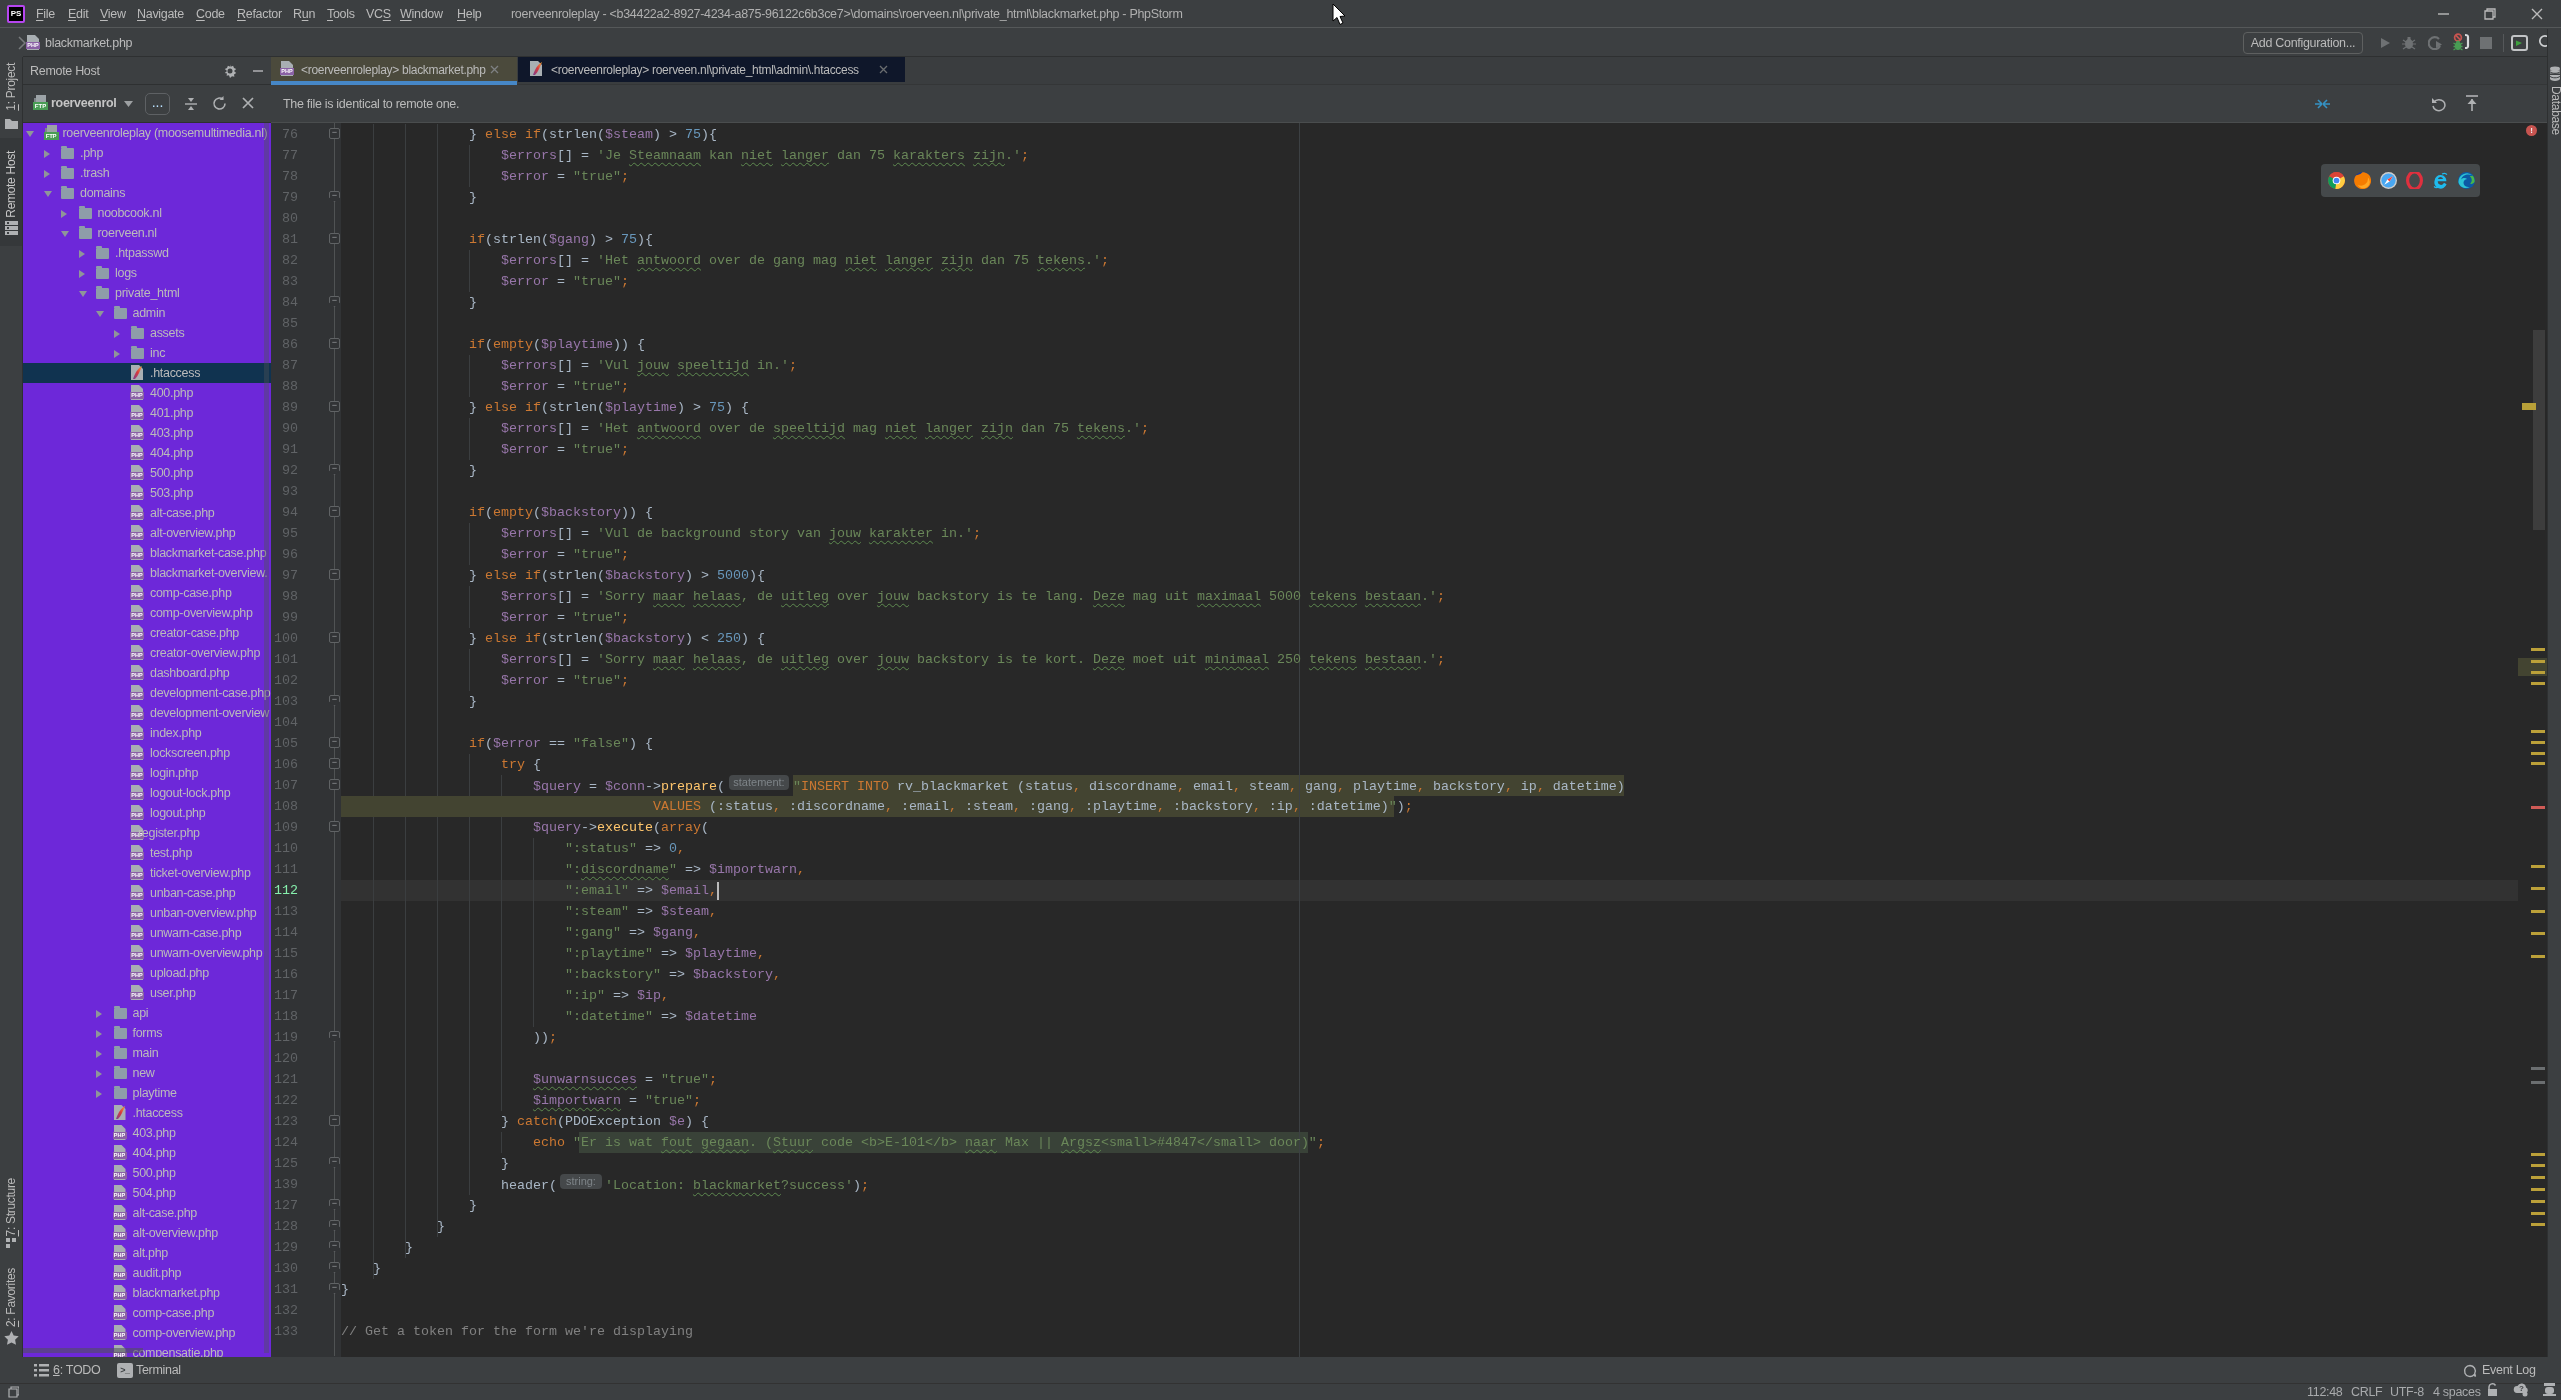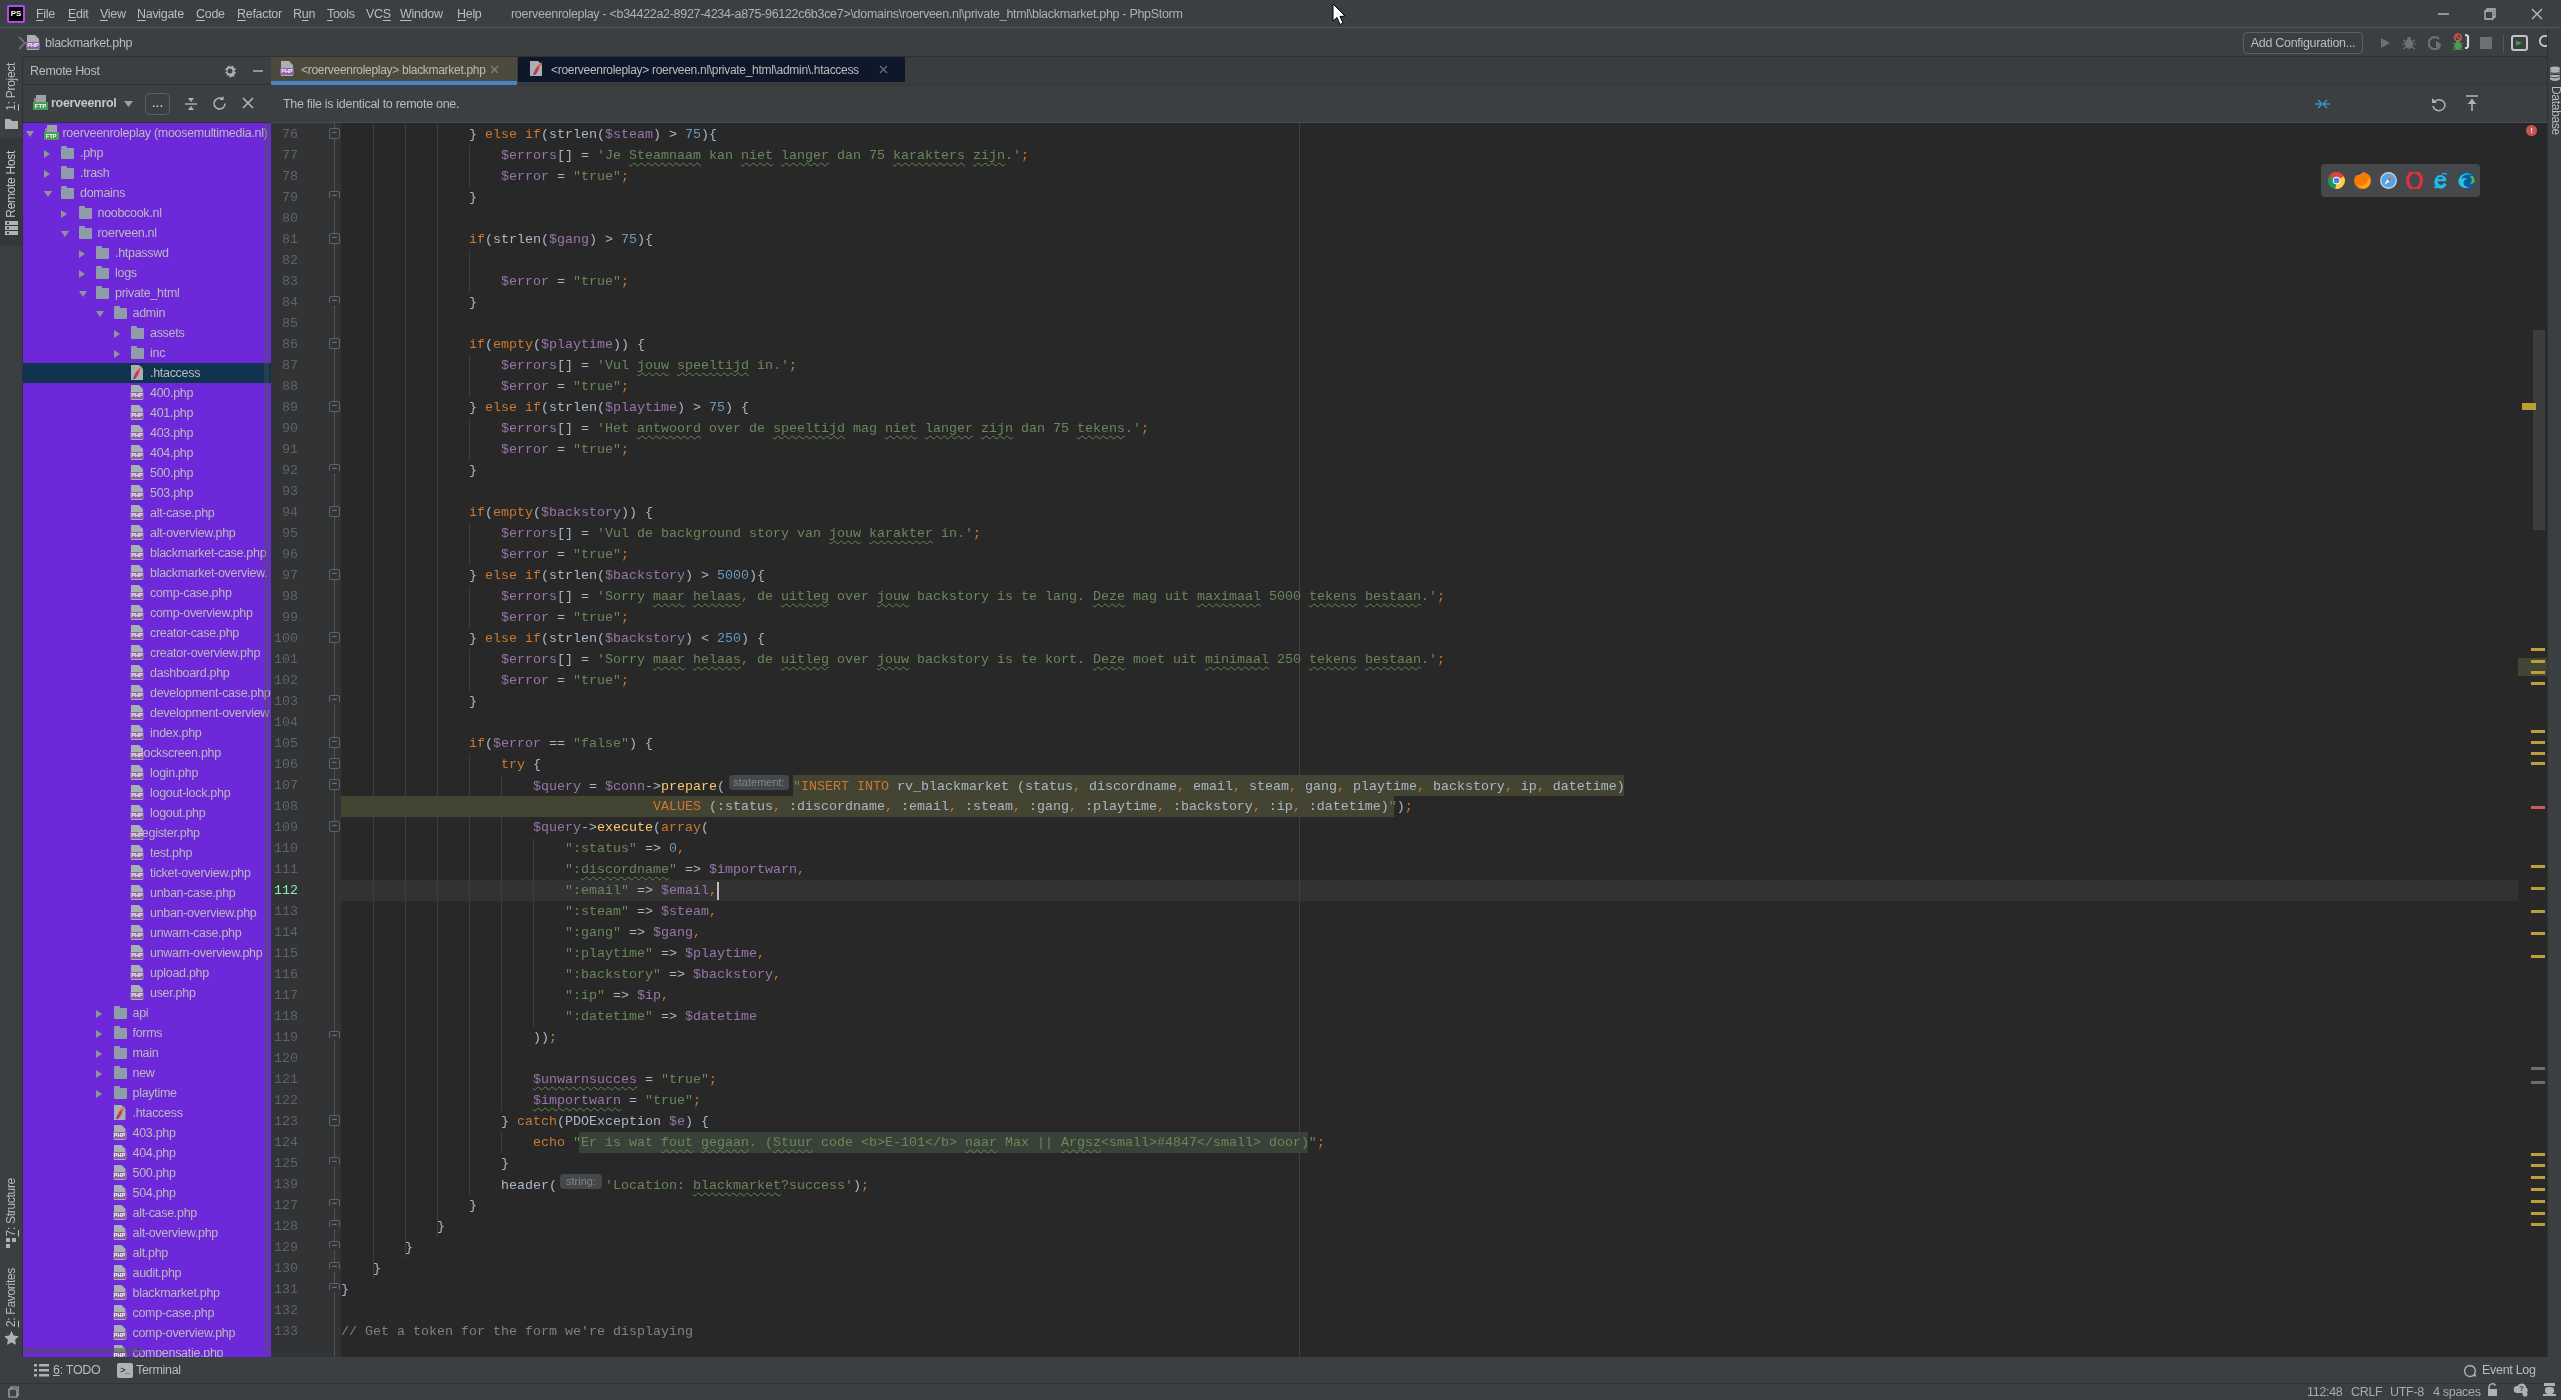--- a/index.html
+++ b/index.html
@@ -447,21 +447,21 @@
         <span class="pb"></span>
         <span class="bd">PHP</span>
       </span>
       <span class="lbl" style="left:127px">index.php</span>
     </div>
     <div class="r">
       <span class="ipg" style="left:108px">
         <span class="pb"></span>
         <span class="bd">PHP</span>
       </span>
-      <span class="lbl" style="left:118px">lockscreen.php</span>
+      <span class="lbl" style="left:127px">lockscreen.php</span>
     </div>
     <div class="r">
       <span class="ipg" style="left:108px">
         <span class="pb"></span>
         <span class="bd">PHP</span>
       </span>
       <span class="lbl" style="left:127px">login.php</span>
     </div>
     <div class="r">
       <span class="ipg" style="left:108px">
@@ -689,20 +689,21 @@
     <div class="N" style="top:22px">77</div>
     <div class="L" style="top:22px;z-index:2">                    <span class="v">$errors</span>[] = <span class="s">'Je <i class="ty">Steamnaam</i> kan <i class="ty">niet</i> <i class="ty">langer</i> dan 75 <i class="ty">karakters</i> <i class="ty">zijn</i>.'</span><span class="k">;</span></div>
     <div class="N" style="top:43px">78</div>
     <div class="L" style="top:43px;z-index:2">                    <span class="v">$error</span> = <span class="s">"true"</span><span class="k">;</span></div>
     <div class="N" style="top:64px">79</div>
     <div class="L" style="top:64px;z-index:2">                }</div>
     <div class="N" style="top:85px">80</div>
     <div class="N" style="top:106px">81</div>
     <div class="L" style="top:106px;z-index:2">                <span class="k">if</span>(strlen(<span class="v">$gang</span>) &gt; <span class="nb">75</span>){</div>
     <div class="N" style="top:127px">82</div>
+    <div class="L" style="top:127px;z-index:2">                    <span class="v">$errors</span>[] = <span class="s">'Het <i class="ty">antwoord</i> over de gang mag <i class="ty">niet</i> <i class="ty">langer</i> <i class="ty">zijn</i> dan 75 <i class="ty">tekens</i>.'</span><span class="k">;</span></div>
     <div class="N" style="top:148px">83</div>
     <div class="L" style="top:148px;z-index:2">                    <span class="v">$error</span> = <span class="s">"true"</span><span class="k">;</span></div>
     <div class="N" style="top:169px">84</div>
     <div class="L" style="top:169px;z-index:2">                }</div>
     <div class="N" style="top:190px">85</div>
     <div class="N" style="top:211px">86</div>
     <div class="L" style="top:211px;z-index:2">                <span class="k">if</span>(<span class="k">empty</span>(<span class="v">$playtime</span>)) {</div>
     <div class="N" style="top:232px">87</div>
     <div class="L" style="top:232px;z-index:2">                    <span class="v">$errors</span>[] = <span class="s">'Vul <i class="ty">jouw</i> <i class="ty">speeltijd</i> in.'</span><span class="k">;</span></div>
     <div class="N" style="top:253px">88</div>

